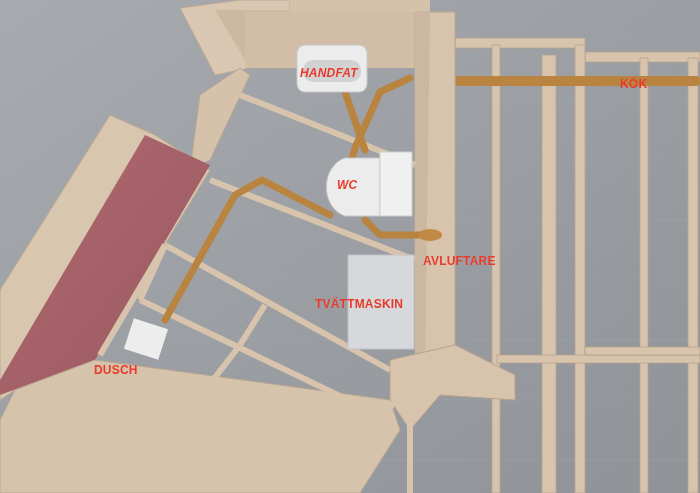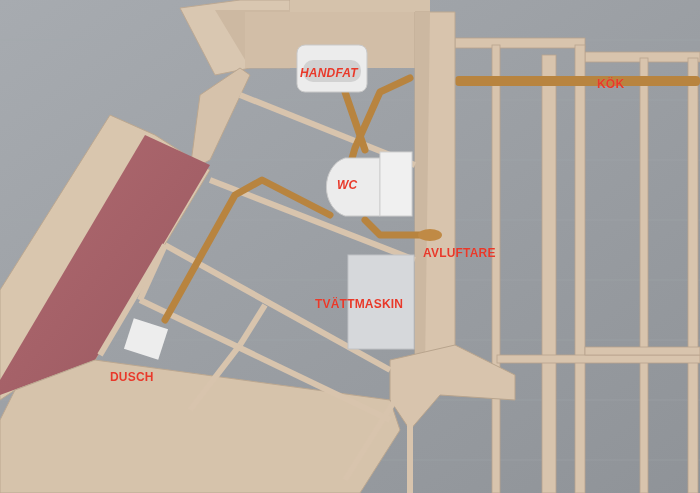--- a/index.html
+++ b/index.html
@@ -104,17 +104,17 @@
 
   <path d="M380,158 L345,158 A25,30 0 0 0 345,216 L380,216 Z" fill="#ececec" stroke="#c9c9c9"></path>
   <rect x="380" y="152" width="32" height="64" fill="#f0f0f0" stroke="#cfcfcf"></rect>
 
   <rect x="348" y="255" width="66" height="94" fill="#d6d8db" stroke="#c0c2c5"></rect>
 
   <rect x="128" y="323" width="36" height="32" fill="#ededed" transform="rotate(18 146 339)"></rect>
 </svg>
 
 <div class="label" style="left:300px; top:66px;font-style:italic;">HANDFAT</div>
-<div class="label" style="left:597px; top:77px;">KÖK</div>
+<div class="label" style="left:620px; top:77px;">KÖK</div>
 <div class="label" style="left:337px; top:178px;font-style:italic;">WC</div>
-<div class="label" style="left:423px; top:246px;">AVLUFTARE</div>
+<div class="label" style="left:423px; top:254px;">AVLUFTARE</div>
 <div class="label" style="left:315px; top:297px;text-align:center;">TVÄTTMASKIN</div>
-<div class="label" style="left:110px; top:363px;margin-top:7px;">DUSCH</div>
+<div class="label" style="left:94px; top:363px;">DUSCH</div>
 
 </body></html>

